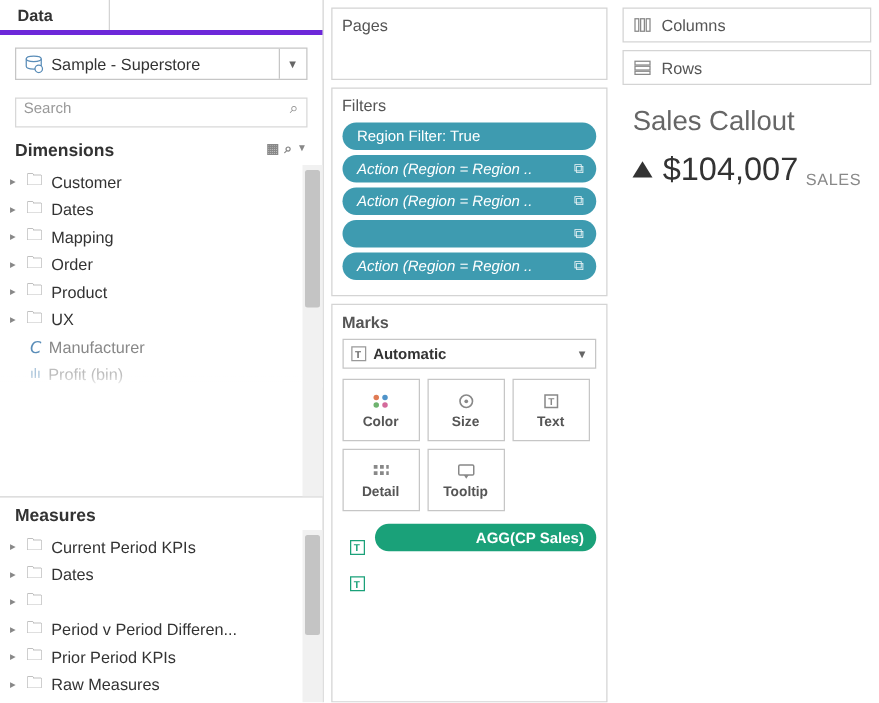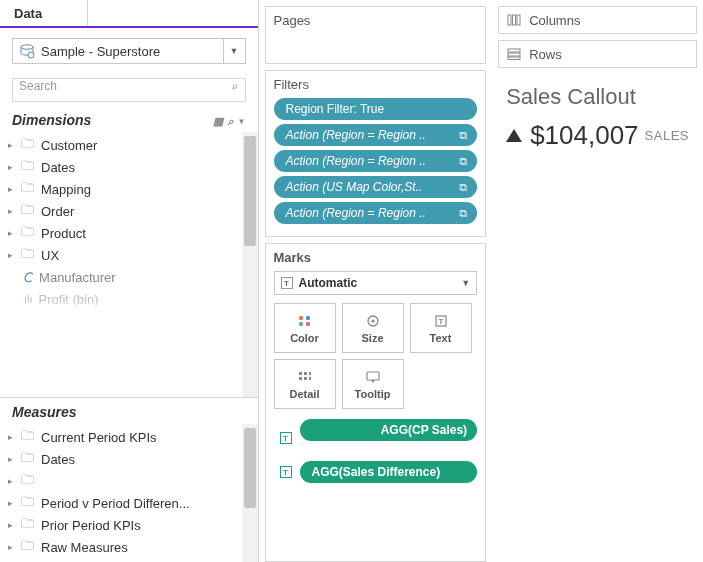--- a/index.html
+++ b/index.html
@@ -11,21 +11,21 @@
     width: 703px;
     height: 562px;
     overflow: hidden;
     display: flex;
   }
   .left-panel { width: 260px; border-right: 1px solid #d4d4d4; display: flex; flex-direction: column; }
   .mid-panel { width: 235px; display: flex; flex-direction: column; }
   .right-panel { flex: 1; display: flex; flex-direction: column; }
 
   .tabs {
-    display: flex; border-bottom: 2px solid #6d28d9; height: 28px;
+    display: flex; border-bottom: 4px solid #6d28d9; height: 28px;
   }
   .tab {
     padding: 0 14px; display: flex; align-items: center; font-size: 13px;
     border-right: 1px solid #d4d4d4; cursor: pointer; position: relative;
   }
   .tab.active { font-weight: 600; }
   .tab .sort-icon { margin-left: auto; font-size: 10px; color: #888; }
 
   .datasource {
     margin: 10px 12px 8px 12px; border: 1px solid #c6c6c6; height: 26px;
@@ -39,22 +39,22 @@
     font-size: 9px; color: #666;
   }
 
   .search-box {
     margin: 6px 12px; border: 1px solid #d8d8d8; height: 24px;
     display: flex; align-items: flex-start; padding: 0 6px; font-size: 12px; color: #999;
   }
   .search-box .mag { margin-left: auto; color: #888; }
 
   .section-header {
-    display: flex; align-items: flex-end; padding: 4px 12px 4px 12px;
-    font-size: 14px; font-weight: 600; color: #333; font-style: italic;
+    display: flex; align-items: flex-start; padding: 4px 12px 4px 12px;
+    font-size: 14px; font-weight: 600; color: #333;
   }
   .section-header.border-top { border-top: 1px solid #d4d4d4; padding-top: 6px; }
   .section-header .tools { margin-left: auto; color: #888; font-size: 11px; display: flex; gap: 4px; align-items:center;}
   .section-header .tools span { cursor:pointer; }
 
   .tree-wrap { position: relative; flex:1 1 auto; }
   .tree { padding: 2px 0 4px 0; }
   .tree-row {
     display: flex; align-items: center; height: 22px; padding: 0 4px 0 8px;
     font-size: 13px; color: #333; cursor: pointer;
@@ -121,21 +121,21 @@
 
   
   .shelf {
     border: 1px solid #d4d4d4; margin: 6px 6px 0 6px; height: 28px;
     display:flex; align-items:center; padding:0 8px; font-size:13px; color:#555; gap:8px;
   }
   .shelf svg { width:14px; height:12px; }
 
   .viz-area { padding: 16px 14px; }
   .viz-title { font-size: 22px; color:#666; font-weight: 300; margin-bottom: 10px;}
-  .callout { display:flex; align-items:center; gap:6px; }
+  .callout { display:flex; align-items:flex-end; gap:6px; }
   .tri-up {
     width:0; height:0; border-left:8px solid transparent; border-right:8px solid transparent;
     border-bottom:13px solid #333; align-self:center; margin-right:2px;
   }
   .callout-val { font-size: 26px; font-weight:400; color:#333; }
   .callout-lbl { font-size: 13px; color:#888; letter-spacing:0.5px; }
 </style>
 </head>
 <body>
 
@@ -271,21 +271,20 @@
       </div>
     <div class="pill">
         <span>Action (Region = Region ..</span>
         <span class="pill-icon">⧉</span>
       </div>
     <div class="pill">
         <span>Action (Region = Region ..</span>
         <span class="pill-icon">⧉</span>
       </div>
     <div class="pill">
-        <span>Action (US Map Color,St..</span>
         <span class="pill-icon">⧉</span>
       </div>
     <div class="pill">
         <span>Action (Region = Region ..</span>
         <span class="pill-icon">⧉</span>
       </div>
   </div>
 
   <div class="card" style="flex:1;font-weight:bold;">
     <div class="card-title">Marks</div>
@@ -340,23 +339,20 @@
       </div>
     </div>
     <div class="mark-row">
       <span class="t-icon">T</span>
       <div class="pill green" style="flex:1; margin-bottom:16px;justify-content:flex-end;">
           <span>AGG(CP Sales)</span>
         </div>
     </div>
     <div class="mark-row">
       <span class="t-icon">T</span>
-      <div class="pill green" style="flex:1; margin-bottom:0;">
-          <span>AGG(Sales Difference)</span>
-        </div>
     </div>
   </div>
 </div>
 
 <div class="right-panel">
   <div class="shelf">
     <svg viewBox="0 0 14 12">
         <rect x="1" y="1" width="3" height="10" fill="none" stroke="#888"></rect>
         <rect x="5.5" y="1" width="3" height="10" fill="none" stroke="#888"></rect>
         <rect x="10" y="1" width="3" height="10" fill="none" stroke="#888"></rect>

